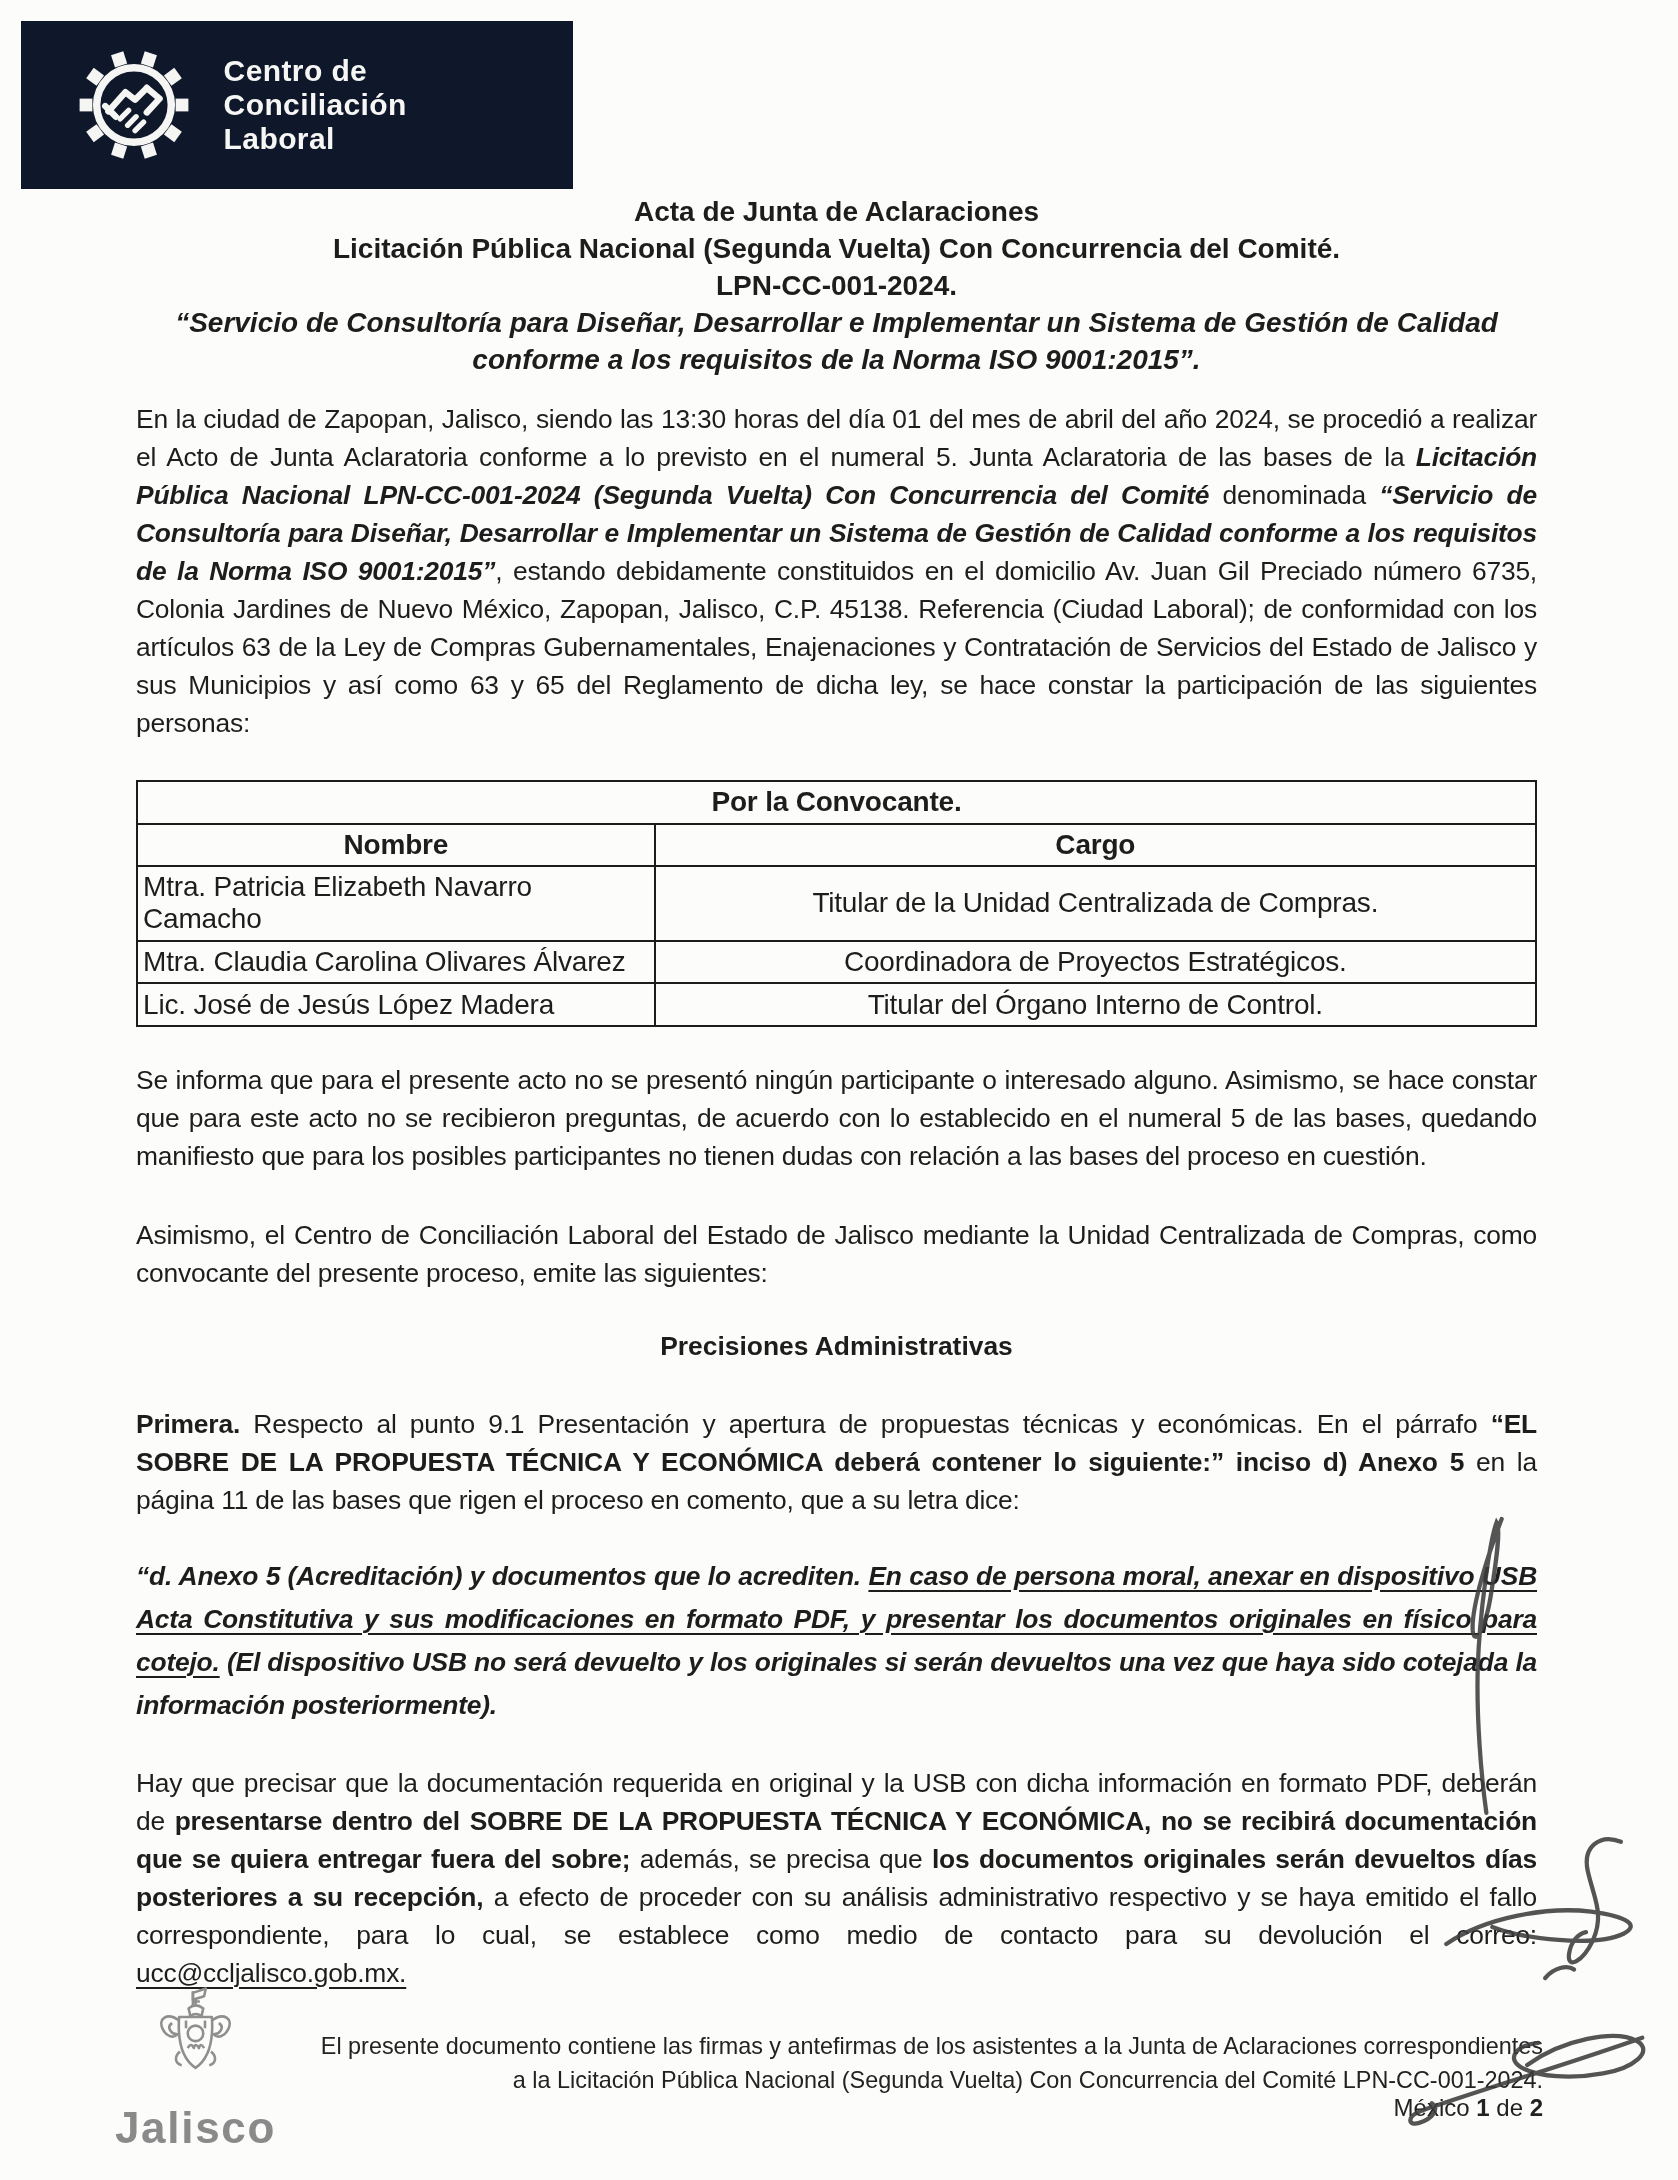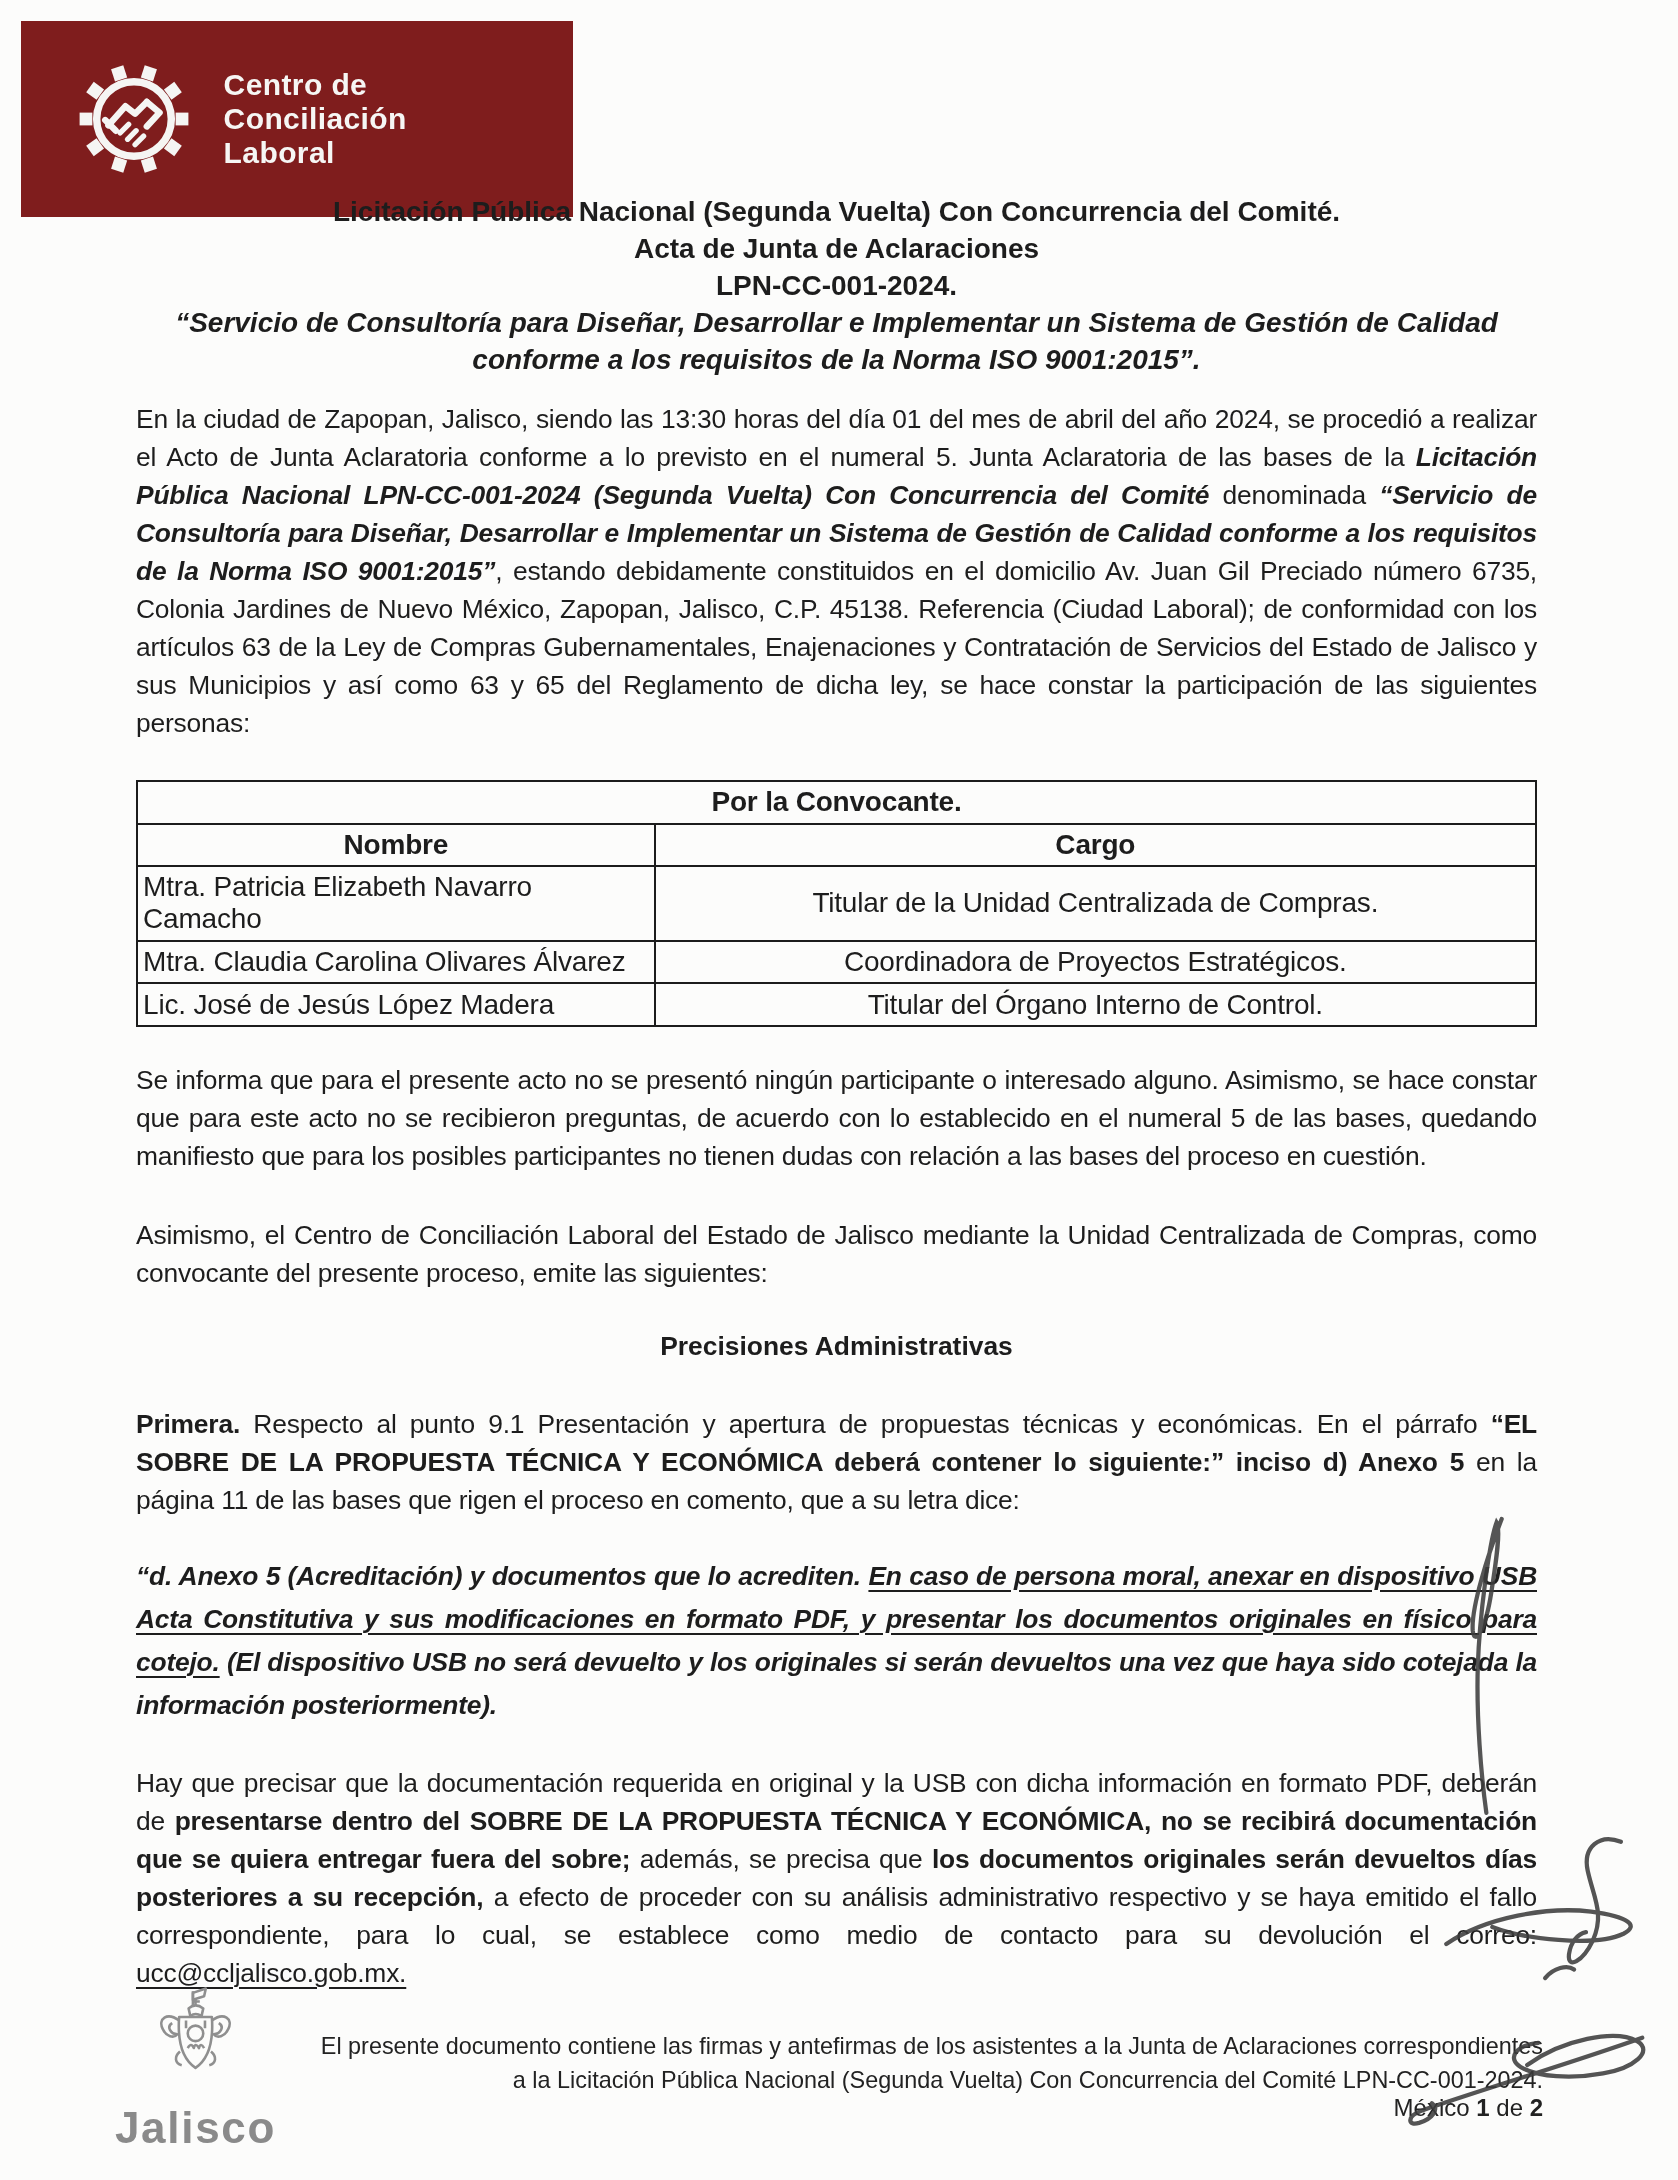--- a/index.html
+++ b/index.html
@@ -3,22 +3,22 @@
 <meta charset="utf-8">
 <style>
   html,body{margin:0;padding:0;background:#e8e8e8;}
   .page{
     position:relative; width:1678px; height:2181px; margin:0 auto;
     background:#fcfcfb; color:#1d1d1d; overflow:hidden;
     font-family:"Liberation Sans", sans-serif;
   }
   
   .logo-box{
-    position:absolute; left:21px; top:21px; width:552px; height:196px;
-    background:#7f1d1d; display:flex; align-items:center; padding-left:49px;
+    position:absolute; left:21px; top:21px; width:552px; height:168px;
+    background:#0f172a; display:flex; align-items:center; padding-left:49px;
     box-sizing:border-box; gap:25.6px;
   }
   .logo-text{color:#f6f6f4; font-weight:bold; font-size:30px; line-height:1.13; letter-spacing:0.4px;}
   
   .content{position:absolute; left:136px; right:141px; top:193px;}
   .doc-title{text-align:center; font-weight:bold; font-size:28px; line-height:37px; margin:0;}
   .doc-title .it{font-style:italic;}
   p.body{font-size:26.4px; line-height:38px; letter-spacing:-0.2px; text-align:justify; margin:0;}
   .b{font-weight:bold;}
   .i{font-style:italic;}
@@ -83,22 +83,22 @@
     <div class="logo-text">
       <div>Centro de</div>
       <div>Conciliación</div>
       <div>Laboral</div>
     </div>
   </header>
 
   <div class="content">
 
     <div class="doc-title">
+      <div>Acta de Junta de Aclaraciones</div>
       <div>Licitación Pública Nacional (Segunda Vuelta) Con Concurrencia del Comité.</div>
-      <div>Acta de Junta de Aclaraciones</div>
       <div>LPN-CC-001-2024.</div>
       <div class="it">“Servicio de Consultoría para Diseñar, Desarrollar e Implementar un Sistema de Gestión de Calidad</div>
       <div class="it">conforme a los requisitos de la Norma ISO 9001:2015”.</div>
     </div>
 
     <p class="body p1"><span>En la ciudad de Zapopan, Jalisco, siendo las 13:30 horas del día 01 del mes de abril del año 2024, se procedió a realizar el Acto de Junta Aclaratoria conforme a lo previsto en el numeral 5. Junta Aclaratoria de las bases de la </span><span class="b i">Licitación Pública Nacional LPN-CC-001-2024 (Segunda Vuelta) Con Concurrencia del Comité</span><span> denominada </span><span class="b i">“Servicio de Consultoría para Diseñar, Desarrollar e Implementar un Sistema de Gestión de Calidad conforme a los requisitos de la Norma ISO 9001:2015”</span><span>, estando debidamente constituidos en el domicilio Av. Juan Gil Preciado número 6735, Colonia Jardines de Nuevo México, Zapopan, Jalisco, C.P. 45138. Referencia (Ciudad Laboral); de conformidad con los artículos 63 de la Ley de Compras Gubernamentales, Enajenaciones y Contratación de Servicios del Estado de Jalisco y sus Municipios y así como 63 y 65 del Reglamento de dicha ley, se hace constar la participación de las siguientes personas:</span></p>
 
     <table class="attendees">
       <thead>
         <tr class="caprow">

